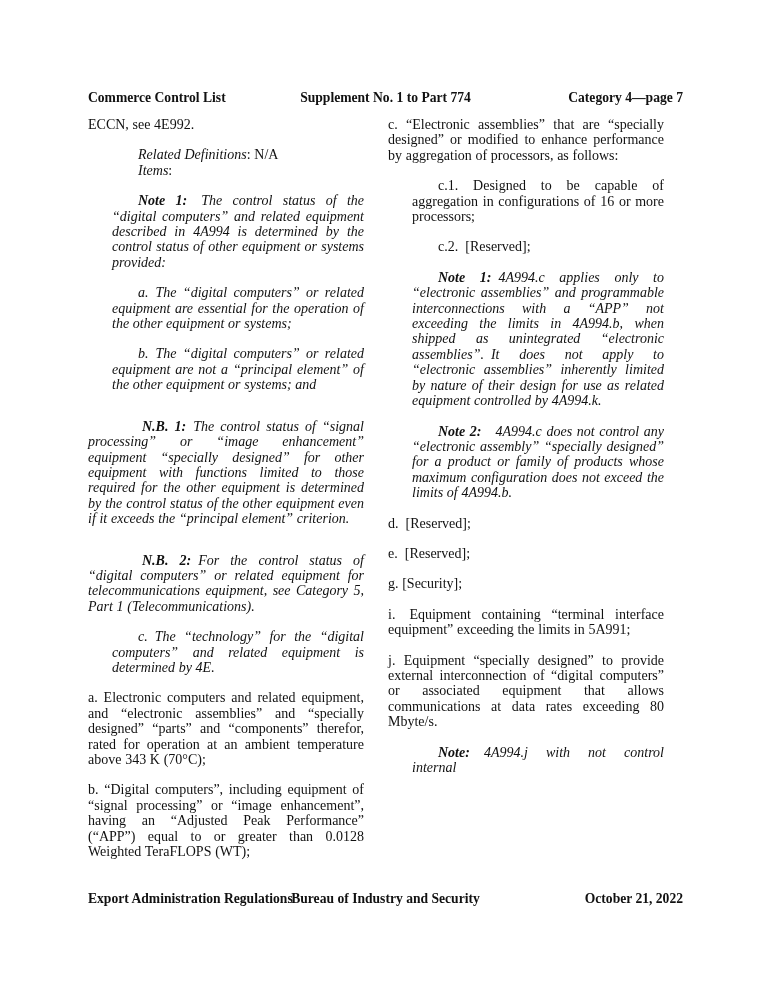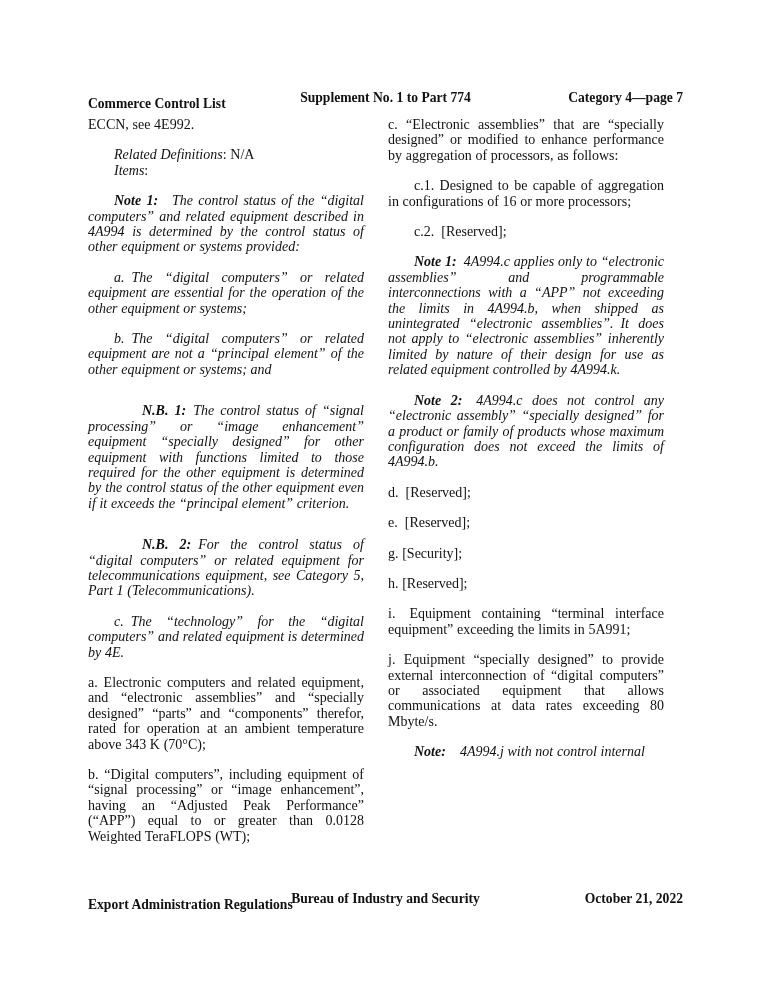--- a/index.html
+++ b/index.html
@@ -11,42 +11,42 @@
     overflow:hidden;
     font-family:"Liberation Serif","DejaVu Serif",serif;
     color:#111111;
   }
   .hf{
     position:absolute;
     left:88px;width:595px;height:17px;
     font-weight:700;
     font-size:13.6px;line-height:15px;
   }
-  .hf .hf-left{position:absolute;left:0;top:6px;}
+  .hf .hf-left{position:absolute;left:0;top:0;}
   .hf .hf-center{position:absolute;left:0;right:0;top:0;text-align:center;}
   .hf .hf-right{position:absolute;right:0;top:0;}
   .header{top:90px;}
   .footer{top:891px;}
   .cols{
     position:absolute;
     top:117px;left:88px;width:595px;
     display:flex;gap:24px;
   }
   .col{width:276px;}
   .para{
     margin:0 0 15px 0;
     font-size:14px;
     line-height:15.4px;
     text-align:justify;
     hyphens:none;
     word-spacing:0.2px;
   }
   .para.tight{margin-bottom:0;}
   .para.it{font-style:italic;}
-  .para.ind1{text-indent:26px;}
+  .para.ind1{text-indent:26px;margin-left:24px;}
   .para.ind2{text-indent:54px;margin-top:26px;}
   .lead-bi{font-weight:700;font-style:italic;}
   .lead-i{font-style:italic;}
 </style>
 </head>
 <body>
 
 <div class="page">
 
   <div class="hf header">
@@ -71,21 +71,20 @@
       </div>
     <div class="col" id="col-right">
         <p class="para"><span>c. “Electronic assemblies” that are “specially designed” or modified to enhance performance by aggregation of processors, as follows:</span></p>
         <p class="para ind1"><span>c.1. Designed to be capable of aggregation in configurations of 16 or more processors;</span></p>
         <p class="para ind1"><span>c.2. [Reserved];</span></p>
         <p class="para it ind1"><span class="lead-bi">Note 1:</span><span> 4A994.c applies only to “electronic assemblies” and programmable interconnections with a “APP” not exceeding the limits in 4A994.b, when shipped as unintegrated “electronic assemblies”. It does not apply to “electronic assemblies” inherently limited by nature of their design for use as related equipment controlled by 4A994.k.</span></p>
         <p class="para it ind1"><span class="lead-bi">Note 2:</span><span> 4A994.c does not control any “electronic assembly” “specially designed” for a product or family of products whose maximum configuration does not exceed the limits of 4A994.b.</span></p>
         <p class="para"><span>d. [Reserved];</span></p>
         <p class="para"><span>e. [Reserved];</span></p>
         <p class="para"><span>g. [Security];</span></p>
-        <p class="para"><span>h. [Reserved];</span></p>
         <p class="para"><span>i. Equipment containing “terminal interface equipment” exceeding the limits in 5A991;</span></p>
         <p class="para"><span>j. Equipment “specially designed” to provide external interconnection of “digital computers” or associated equipment that allows communications at data rates exceeding 80 Mbyte/s.</span></p>
         <p class="para it ind1"><span class="lead-bi">Note:</span><span> 4A994.j with not control internal</span></p>
       </div>
   </div>
 
   <div class="hf footer">
     <span class="hf-left">Export Administration Regulations</span>
     <span class="hf-center">Bureau of Industry and Security</span>
     <span class="hf-right">October 21, 2022</span>

